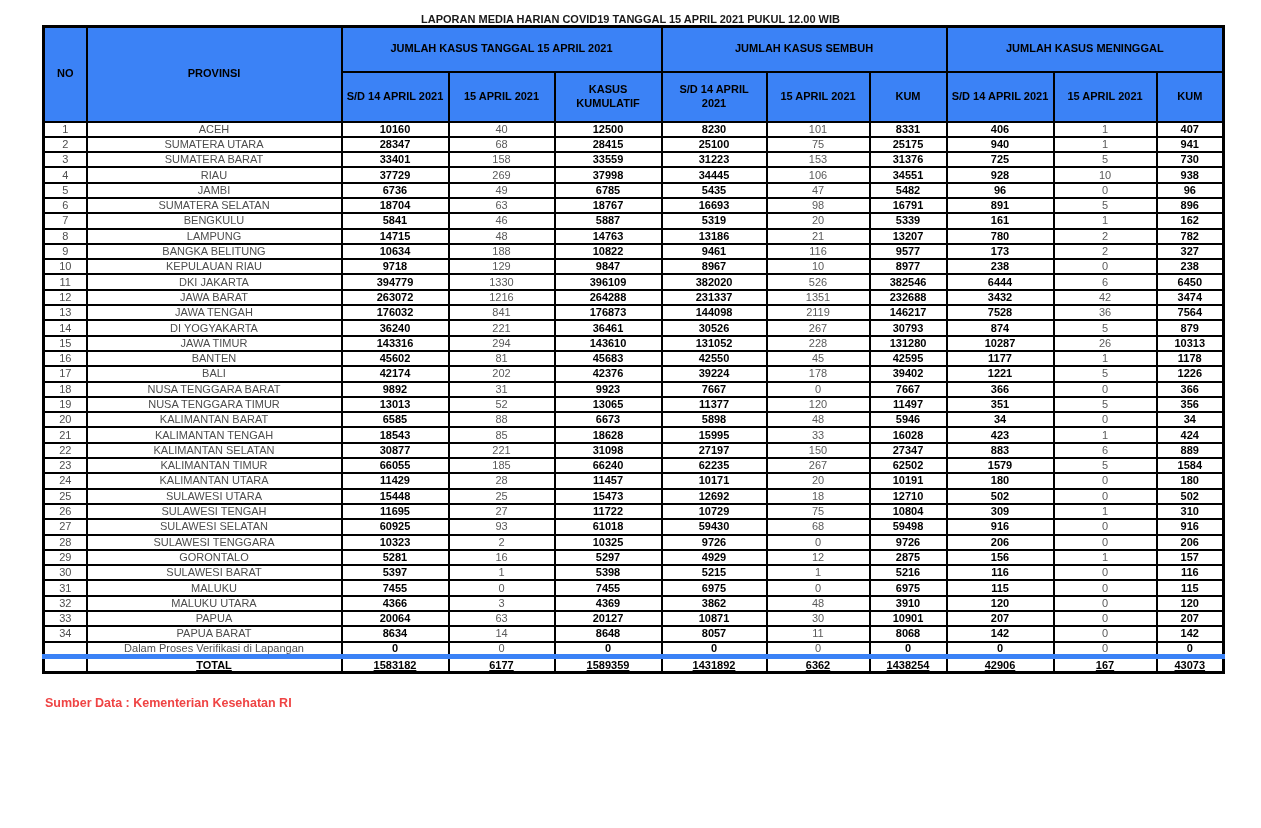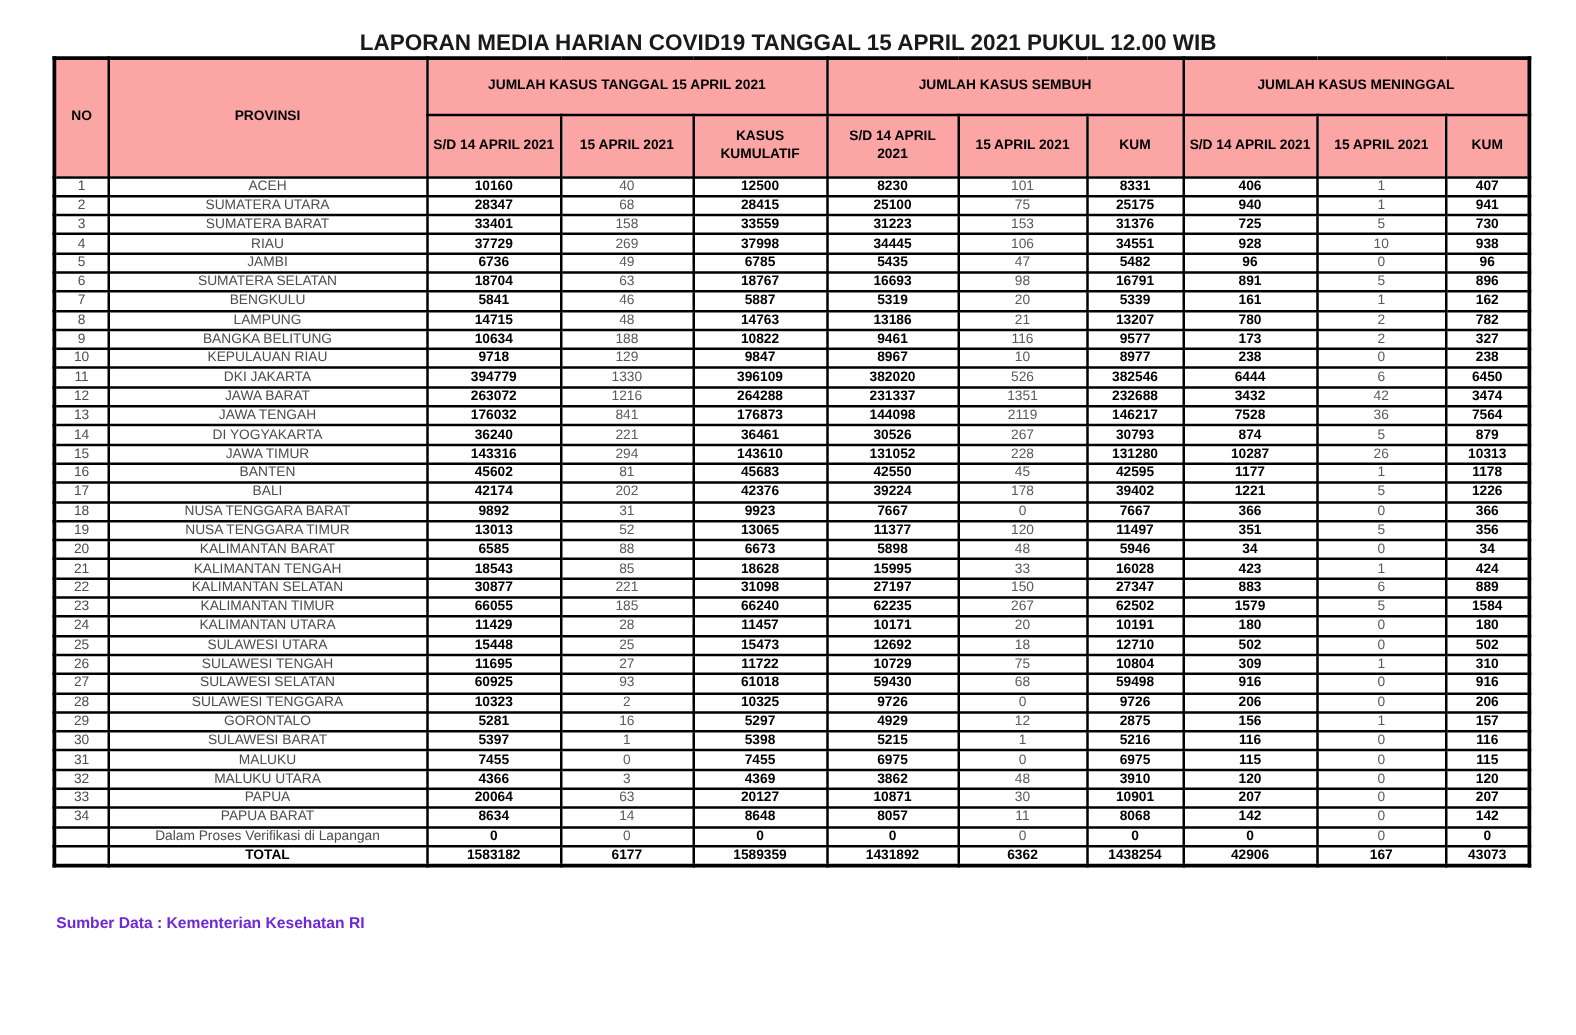--- a/index.html
+++ b/index.html
@@ -7,22 +7,22 @@
     margin: 0; padding: 0;
     width: 1261px; height: 828px;
     background: #ffffff;
     font-family: "Liberation Sans", sans-serif;
     color: #000;
   }
   .page { position: relative; width: 1261px; height: 828px; overflow: hidden; }
   .title {
     text-align: center;
     font-weight: bold;
-    font-size: 18px;
-    padding-top: 24px;
+    font-size: 11px;
+    padding-top: 13px;
     color: #1a1a1a;
   }
   .note {
     margin: 7px 0 3px 75px;
     font-weight: bold;
     font-size: 11px;
     color: #1a1a1a;
   }
   table.report {
     border-collapse: collapse;
@@ -31,46 +31,46 @@
     width: 1180px;
     border: 3px solid #000;
   }
   .report th, .report td {
     border: 2px solid #000;
     padding: 0 4px;
     overflow: hidden;
     white-space: nowrap;
   }
   .report thead th {
-    background: #fca5a5;
+    background: #3b82f6;
     font-weight: bold;
     font-size: 11px;
     text-align: center;
     white-space: normal;
     line-height: 1.25;
   }
   .group-row th { height: 45px; }
   .sub-row th { height: 50px; }
   .report tbody td {
     height: 15.3px;
     font-size: 11px;
     line-height: 1;
   }
   td.c-no   { text-align: center; color: #4d4d4d; }
   td.c-prov { text-align: center;  color: #4d4d4d; }
   td.v-bold { text-align: center; font-weight: bold; color: #000; }
   td.v-lite { text-align: center; font-weight: normal; color: #595959; }
   tr.total-row td { font-weight: bold; color: #000; }
-  tr.total-row { border-top: 2px solid #3b82f6; }
+  tr.total-row { border-top: 5px solid #3b82f6; text-decoration: underline; }
   tr.total-row td.c-prov { color: #000; }
   .source {
-    margin: 37px 0 0 45px;
+    margin: 22px 0 0 45px;
     font-weight: bold;
     font-size: 12.5px;
-    color: #6d28d9;
+    color: #ef4444;
   }
 </style>
 </head>
 <body>
 
 <div class="page">
 
   <div class="title">LAPORAN MEDIA HARIAN COVID19 TANGGAL 15 APRIL 2021 PUKUL 12.00 WIB</div>
 
 

